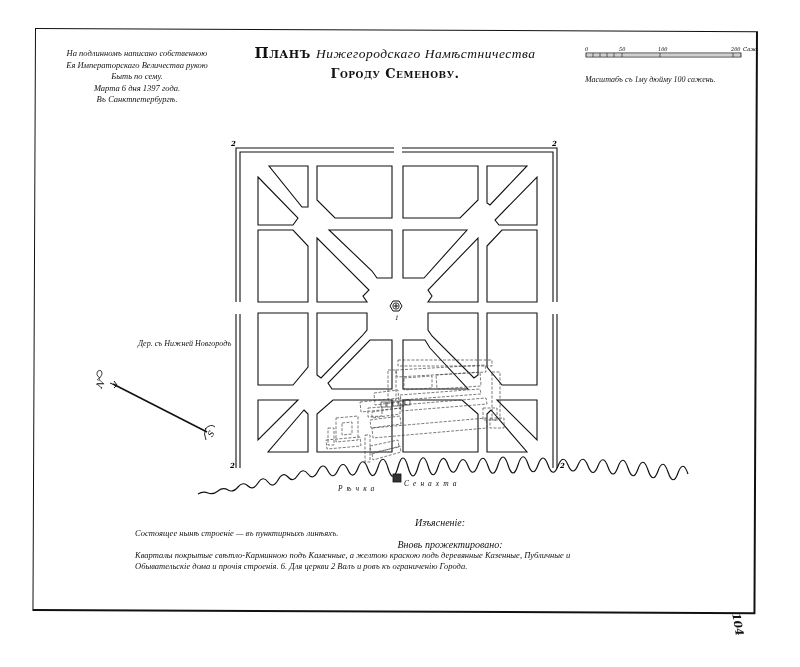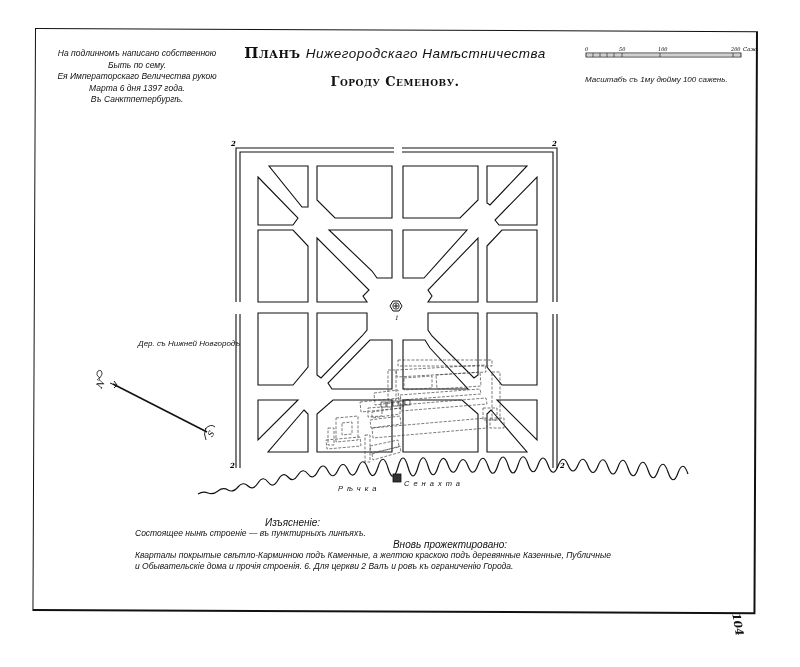--- a/index.html
+++ b/index.html
@@ -3,50 +3,50 @@
 <meta charset="utf-8">
 <style>
   html, body { margin: 0; padding: 0; background: #ffffff; }
   body { width: 800px; height: 667px; position: relative; overflow: hidden;
          font-family: "DejaVu Serif", serif; color: #111; }
   .sheet { position: absolute; left: 0; top: 0; width: 800px; height: 667px; }
   .frame { position: absolute; left: 35px; top: 28px; width: 720px; height: 580px;
            border-left: 1.5px solid #111; border-top: 1.5px solid #111;
            border-right: 2px solid #111; border-bottom: 2px solid #111;
            transform: rotate(0.25deg); transform-origin: 0 0; }
-  .script { font-family: Liberation Sans, sans-serif; font-style: italic; }
+  .script { font-family: Liberation Serif, serif; font-style: italic; }
   .note-tl { position: absolute; left: 42px; top: 48px; width: 190px; text-align: center;
              font-size: 8.5px; line-height: 11.5px; }
   .title-wrap { position: absolute; left: 225px; top: 44px; width: 340px; text-align: center; }
   .title-line1 { font-size: 15px; letter-spacing: 0.5px; white-space: nowrap; }
   .title-line1 .caps { font-variant: small-caps; font-weight: bold; font-family: "DejaVu Serif", serif; font-style: normal; }
   .title-line1 .sc { font-style: italic; font-size: 13.5px; }
-  .title-line2 { font-size: 13px; font-variant: small-caps; font-weight: bold; margin-top: 12px; letter-spacing: 0.5px; }
+  .title-line2 { font-size: 13px; font-variant: small-caps; font-weight: bold; margin-top: 4px; letter-spacing: 0.5px; }
   .scale-wrap { position: absolute; left: 585px; top: 44px; width: 175px; }
   .scale-label { font-size: 8px; margin-top: 12px; white-space: nowrap; }
   .suburb { position: absolute; left: 138px; top: 303px; font-size: 8px; margin-top: 36px; }
   .legend { position: absolute; left: 135px; top: 517px; width: 480px; font-size: 8.5px; line-height: 11px; }
-  .legend .hdr { text-align: left; font-size: 10px; padding-left: 130px; }
+  .legend .hdr { text-align: center; font-size: 10px; padding-left: 130px; }
   .legend .hdr2 { text-align: center; font-size: 10px; padding-left: 150px; }
   .river-label { position: absolute; font-size: 7.5px; letter-spacing: 4px; }
   .sheet-num { position: absolute; left: 742px; top: 612px; font-size: 11px; font-style: italic;
                transform: rotate(80deg); transform-origin: 0 0; font-weight: bold; }
   svg text { font-family: "DejaVu Serif", serif; }
 </style>
 </head>
 <body>
 
 <div class="sheet">
 
   <div class="frame"></div>
 
   <div class="note-tl script">
     <div>На подлинномъ написано собственною</div>
+    <div>Ея Императорскаго Величества рукою</div>
     <div>Быть по сему.</div>
-    <div>Ея Императорскаго Величества рукою</div>
     <div>Марта 6 дня 1397 года.</div>
     <div>Въ Санктпетербургѣ.</div>
   </div>
 
   <div class="title-wrap">
     <div class="title-line1">
       <span class="caps">Планъ</span>
       <span class="sc script">Нижегородскаго Намѣстничества</span>
     </div>
     <div class="title-line2">Городу Семенову.</div>

